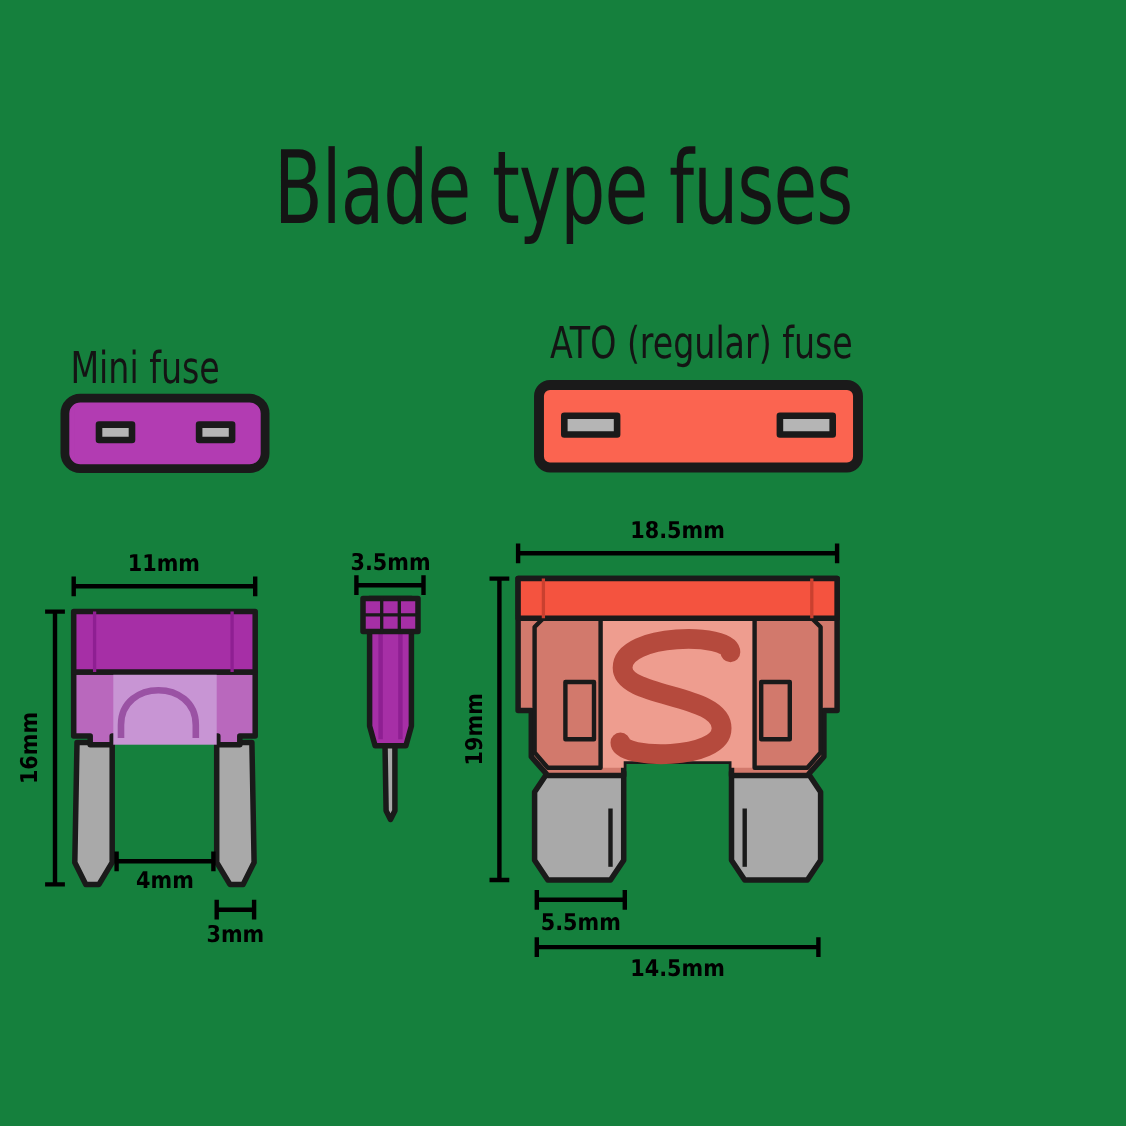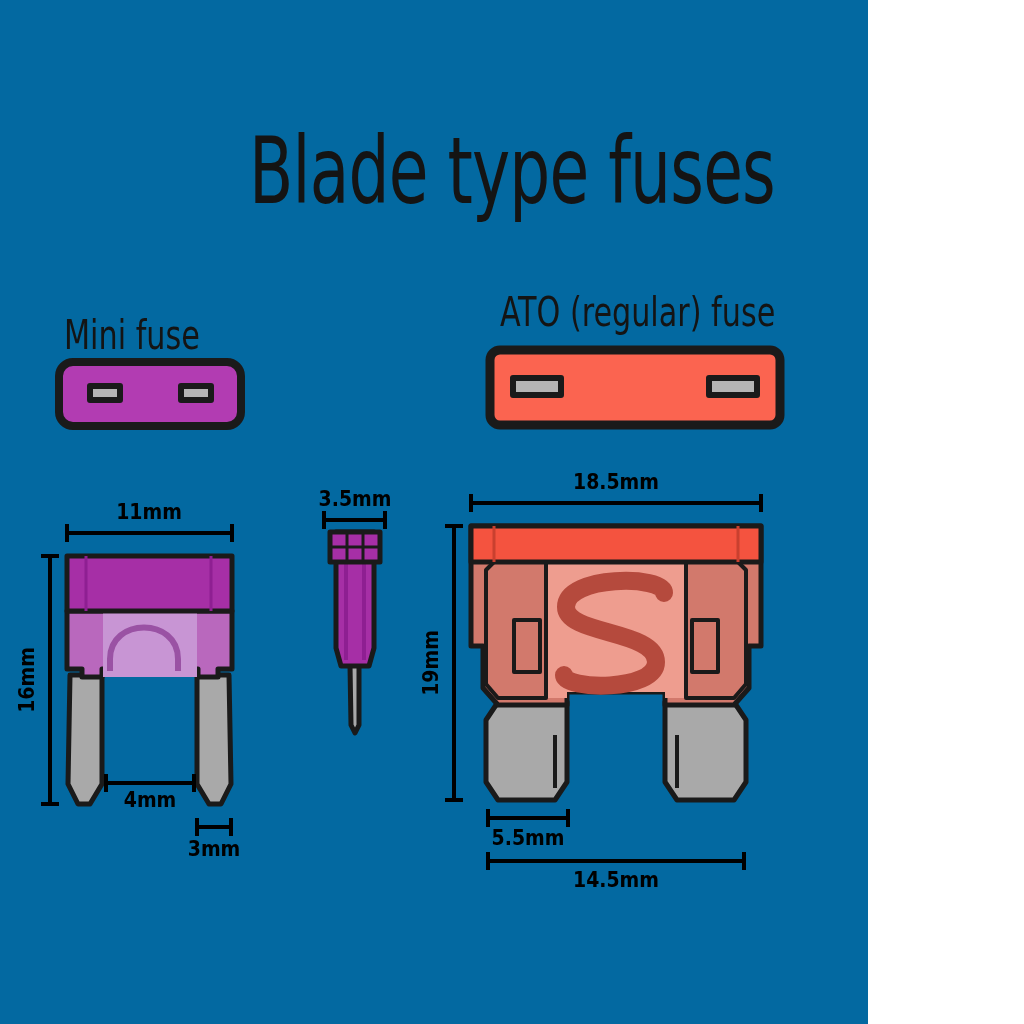--- a/index.html
+++ b/index.html
@@ -3,23 +3,23 @@
 <meta charset="utf-8">
 <title>Blade type fuses</title>
 <style>
   html, body {
     margin: 0;
     padding: 0;
     background: #ffffff;
   }
   #page {
     position: relative;
-    width: 868px;
+    width: 1024px;
     height: 1024px;
-    background: #0369a1;
+    background: #15803d;
     font-family: "DejaVu Sans Condensed", "Liberation Sans Narrow", "Liberation Sans", sans-serif;
     overflow: hidden;
   }
   #title {
     position: absolute;
     left: 0;
     top: 126px;
     width: 1024px;
     text-align: center;
     font-size: 92px;
@@ -39,21 +39,21 @@
     transform: scaleX(0.84);
     transform-origin: left center;
   }
   #label-mini  { left: 64px;  top: 315px; }
   #label-ato   { left: 500px; top: 292px; }
 
   .fig { position: absolute; }
   #fig-mini-top   { left: 55px;  top: 358px; }
   #fig-ato-top    { left: 485px; top: 345px; }
   #fig-mini-front { left: 10px;  top: 470px; margin-top: 29px; }
-  #fig-mini-side  { left: 295px; top: 470px; }
+  #fig-mini-side  { left: 295px; top: 482px; }
   #fig-ato-front  { left: 416px; top: 470px; }
   #fig-ato-side   { left: 880px; top: 468px; }
 
   svg { display: block; overflow: visible; }
   .ol   { stroke: #1a1a1a; stroke-linejoin: round; stroke-linecap: round; }
   .dim  { stroke: #000000; stroke-width: 4; stroke-linecap: butt; fill: none; }
   .dimtxt {
     font-family: "DejaVu Sans Condensed", "Liberation Sans Narrow", "Liberation Sans", sans-serif;
     font-size: 21px;
     font-weight: bold;

